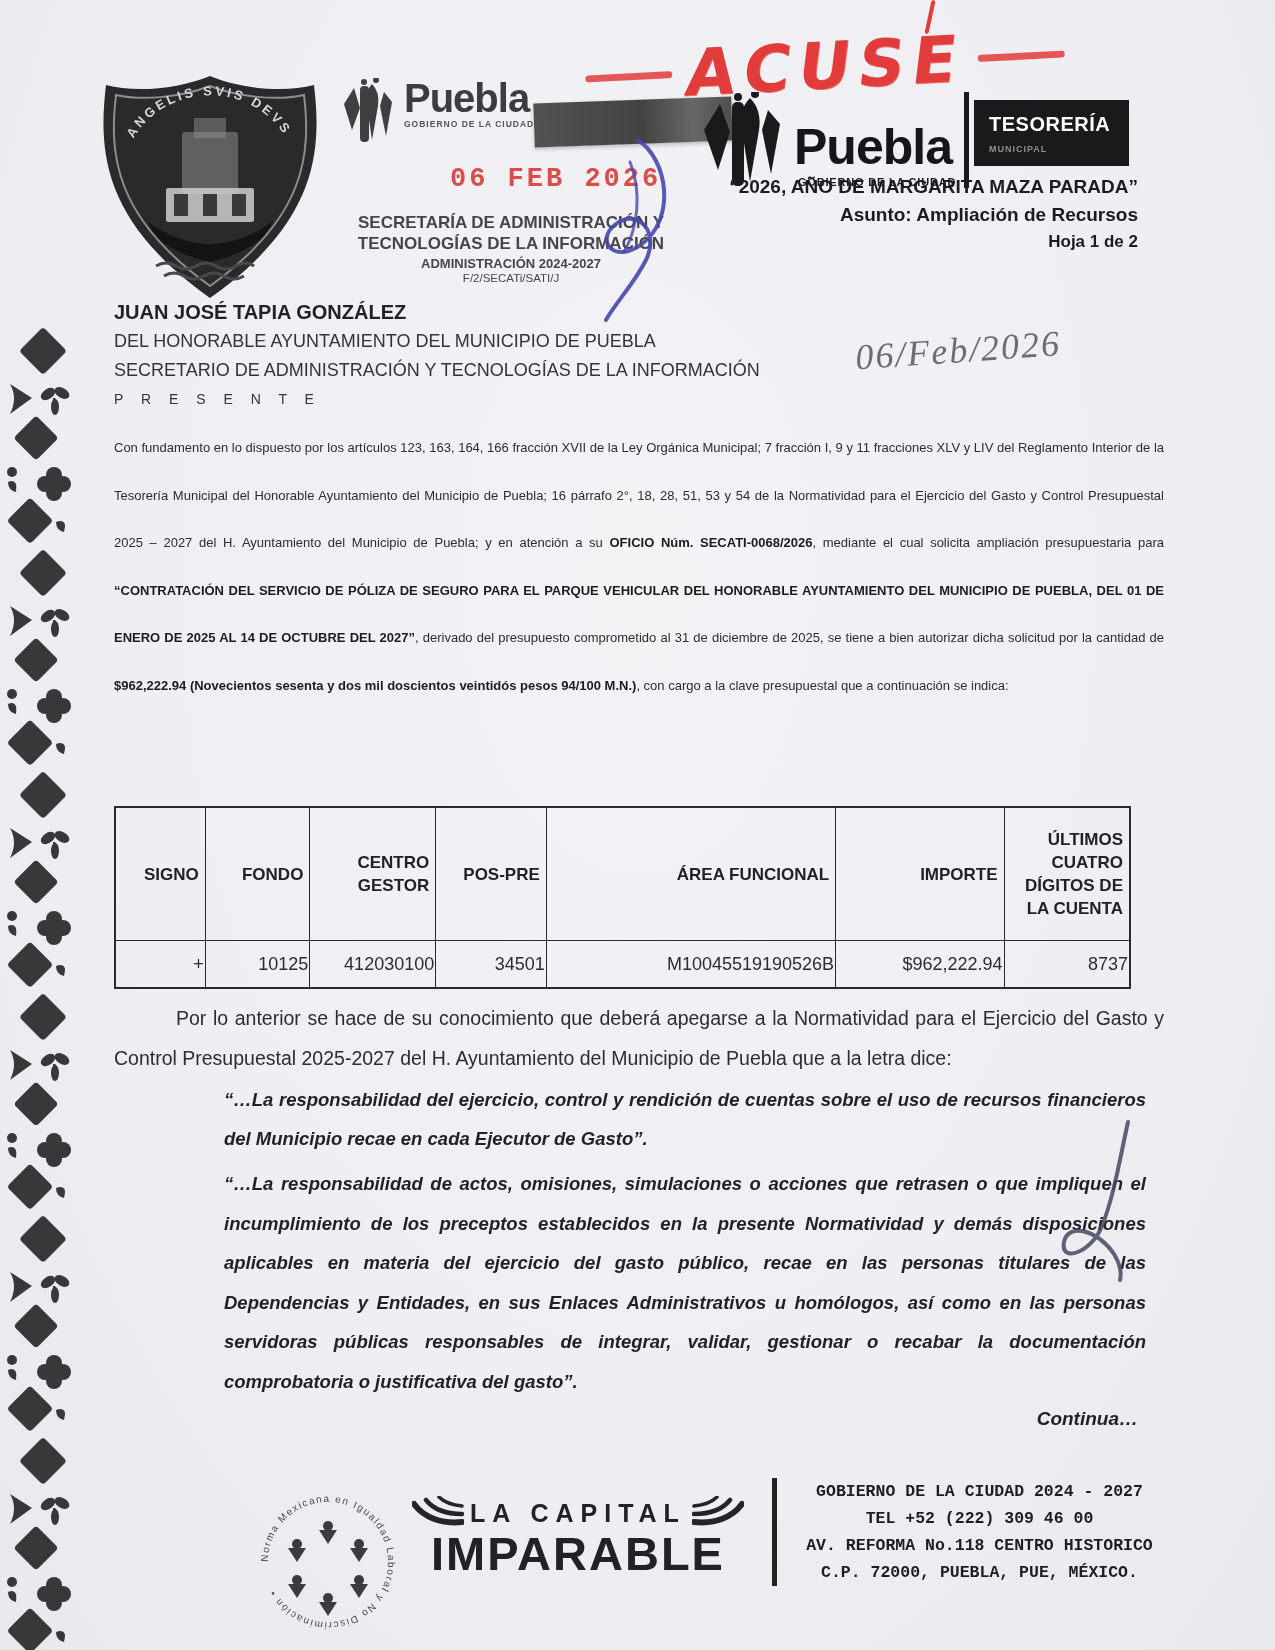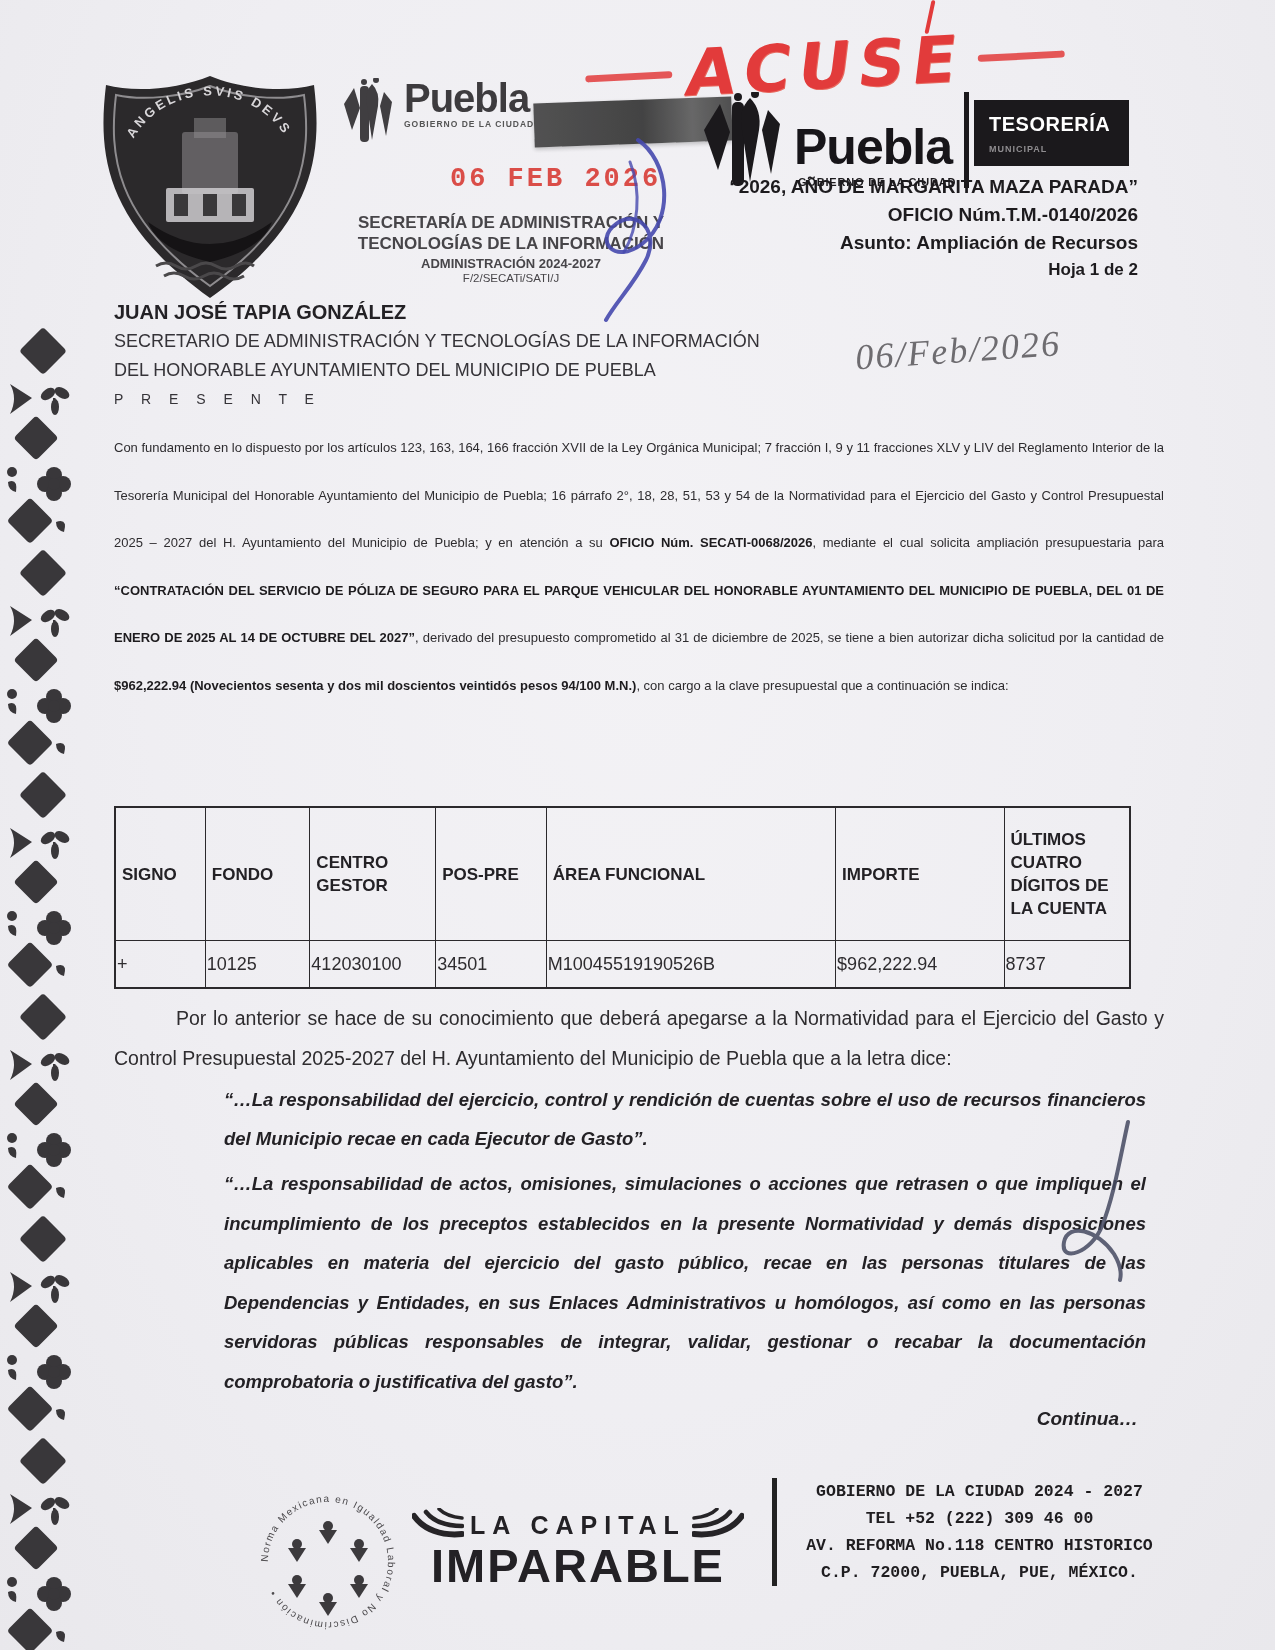--- a/index.html
+++ b/index.html
@@ -76,31 +76,31 @@
   .quote{left:224px;top:1080px;width:922px;font-size:18.5px;font-weight:bold;font-style:italic;
          line-height:39px;color:#232125;text-align:justify;}
   .quote.q2{top:1164px;line-height:39.5px;}
   .continua{left:900px;top:1408px;width:238px;text-align:right;font-size:19px;font-weight:bold;
             font-style:italic;color:#232125;}
   .pen-mark{left:1050px;top:1118px;width:110px;height:170px;}
 
   
   .doc-table{left:114px;top:806px;width:1017px;}
   table{border-collapse:collapse;width:100%;table-layout:fixed;}
-  th,td{border:1.6px solid #2b292c;text-align:left;vertical-align:middle;overflow:hidden;}
+  th,td{border:1.6px solid #2b292c;text-align:right;vertical-align:middle;overflow:hidden;}
   table{border:2.5px solid #2b292c;}
   th{height:128px;font-size:17px;font-weight:bold;color:#232125;line-height:23px;padding:2px 6px;}
   td{height:44px;font-size:18px;color:#2e2c2f;}
   col.c1{width:8.9%;}col.c2{width:10.3%;}col.c3{width:12.4%;}col.c4{width:10.9%;}
   col.c5{width:28.5%;}col.c6{width:16.6%;}col.c7{width:12.4%;}
 
   
   .seal{left:252px;top:1486px;width:152px;height:152px;}
   .slogan{left:398px;top:1480px;width:360px;text-align:center;color:#232125;}
-  .slogan .row1{display:flex;align-items:center;justify-content:center;gap:6px;margin-top:28px;}
+  .slogan .row1{display:flex;align-items:center;justify-content:center;gap:6px;margin-top:16px;}
   .slogan .cap{font-size:25px;font-weight:800;letter-spacing:7px;}
   .slogan .imp{font-size:47px;font-weight:800;letter-spacing:2px;margin-top:-4px;}
   .address{left:772px;top:1478px;width:396px;display:flex;}
   .address .bar{width:5px;background:#222;margin-right:14px;}
   .address .lines{flex:1;text-align:center;font-family:"Liberation Mono",monospace;
                   font-size:16.5px;line-height:27px;color:#1f1d20;font-weight:bold;}
 </style>
 </head>
 <body>
 
@@ -336,29 +336,28 @@
     <div class="brand-sub-black">GOBIERNO DE LA CIUDAD</div>
     <div class="treasury-divider"></div>
     <div class="treasury-box">
       <div class="t1">TESORERÍA</div>
       <div class="t2">MUNICIPAL</div>
     </div>
   </div>
 
   <div class="abs meta">
     <div class="m1">“2026, AÑO DE MARGARITA MAZA PARADA”</div>
-    <div class="m2">OFICIO Núm.T.M.-0140/2026</div>
     <div class="m3">Asunto: Ampliación de Recursos</div>
     <div class="m4">Hoja 1 de 2</div>
   </div>
 
   <div class="abs recipient">
     <div class="name">JUAN JOSÉ TAPIA GONZÁLEZ</div>
+    <div class="t">DEL HONORABLE AYUNTAMIENTO DEL MUNICIPIO DE PUEBLA</div>
     <div class="t">SECRETARIO DE ADMINISTRACIÓN Y TECNOLOGÍAS DE LA INFORMACIÓN</div>
-    <div class="t">DEL HONORABLE AYUNTAMIENTO DEL MUNICIPIO DE PUEBLA</div>
     <div class="presente">P R E S E N T E</div>
   </div>
 
   <div class="abs hand-date">06/Feb/2026</div>
 
   <div class="abs p1"><span>Con fundamento en lo dispuesto por los artículos 123, 163, 164, 166 fracción XVII de la Ley Orgánica Municipal; 7 fracción I, 9 y 11 fracciones XLV y LIV del Reglamento Interior de la Tesorería Municipal del Honorable Ayuntamiento del Municipio de Puebla; 16 párrafo 2°, 18, 28, 51, 53 y 54 de la Normatividad para el Ejercicio del Gasto y Control Presupuestal 2025 – 2027 del H. Ayuntamiento del Municipio de Puebla; y en atención a su </span><span class="b">OFICIO Núm. SECATI-0068/2026</span><span>, mediante el cual solicita ampliación presupuestaria para </span><span class="b">“CONTRATACIÓN DEL SERVICIO DE PÓLIZA DE SEGURO PARA EL PARQUE VEHICULAR DEL HONORABLE AYUNTAMIENTO DEL MUNICIPIO DE PUEBLA, DEL 01 DE ENERO DE 2025 AL 14 DE OCTUBRE DEL 2027”</span><span>, derivado del presupuesto comprometido al 31 de diciembre de 2025, se tiene a bien autorizar dicha solicitud por la cantidad de </span><span class="b">$962,222.94 (Novecientos sesenta y dos mil doscientos veintidós pesos 94/100 M.N.)</span><span>, con cargo a la clave presupuestal que a continuación se indica:</span></div>
 
   <div class="abs doc-table">
     <table id="doc-table">
       <colgroup>

